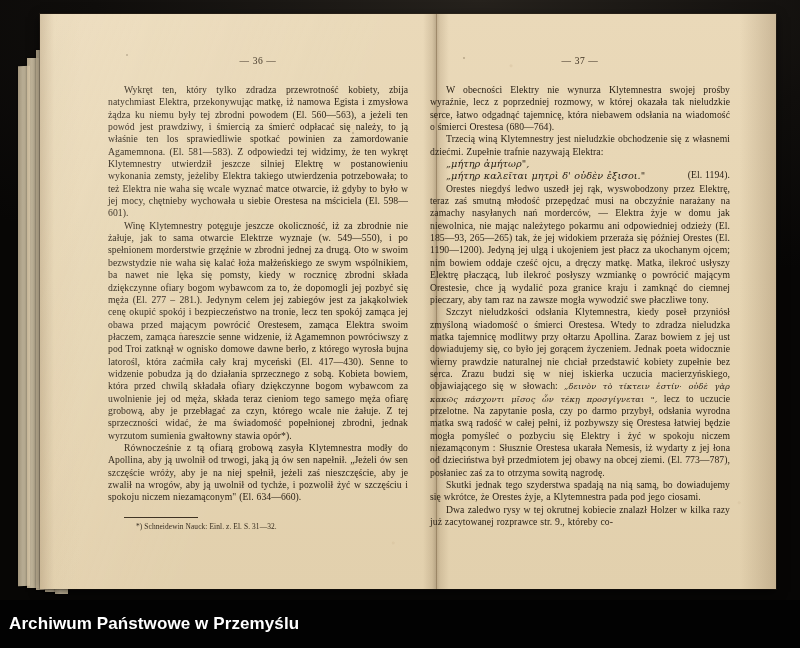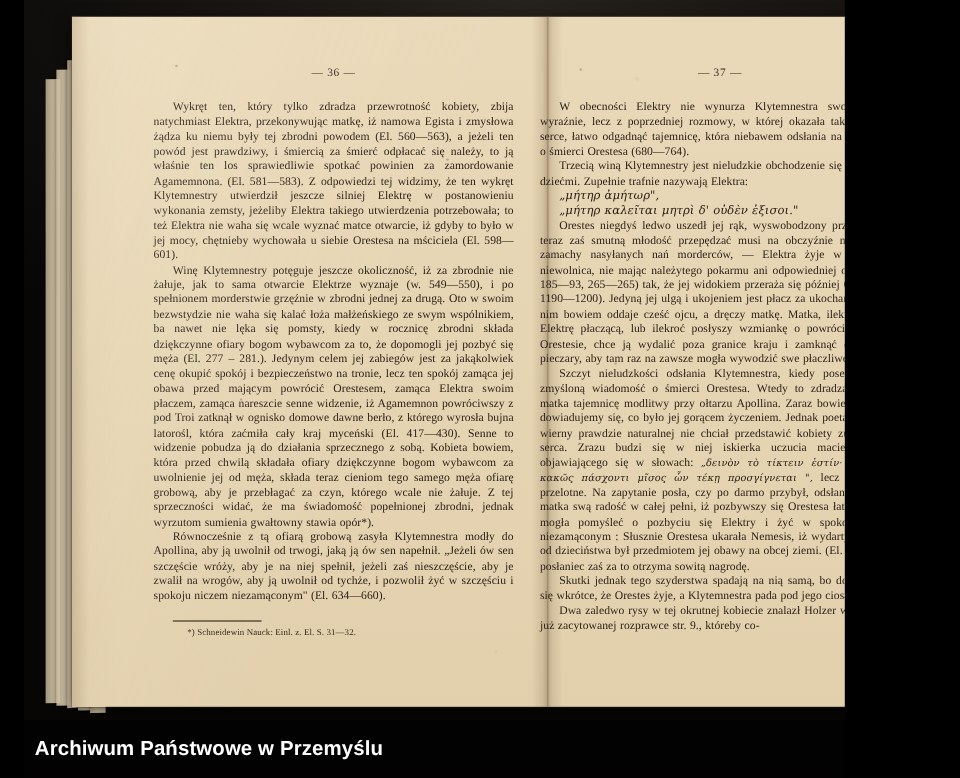--- a/index.html
+++ b/index.html
@@ -2,26 +2,25 @@
 <html><head>
 <meta charset="utf-8">
 <style>
   html, body {
     margin: 0;
     padding: 0;
     background: #000;
   }
   #root {
     position: relative;
-    width: 684px;
+    width: 800px;
     height: 648px;
     overflow: hidden;
     background: #0a0908;
     font-family: "Liberation Serif", serif;
-    margin-left: 20px;
   }
 
   
   .backdrop {
     position: absolute;
     inset: 0;
     background:
       radial-gradient(ellipse 700px 300px at 60% 0%, #26221d 0%, #100e0c 55%, #070605 100%),
       #0b0a09;
   }

